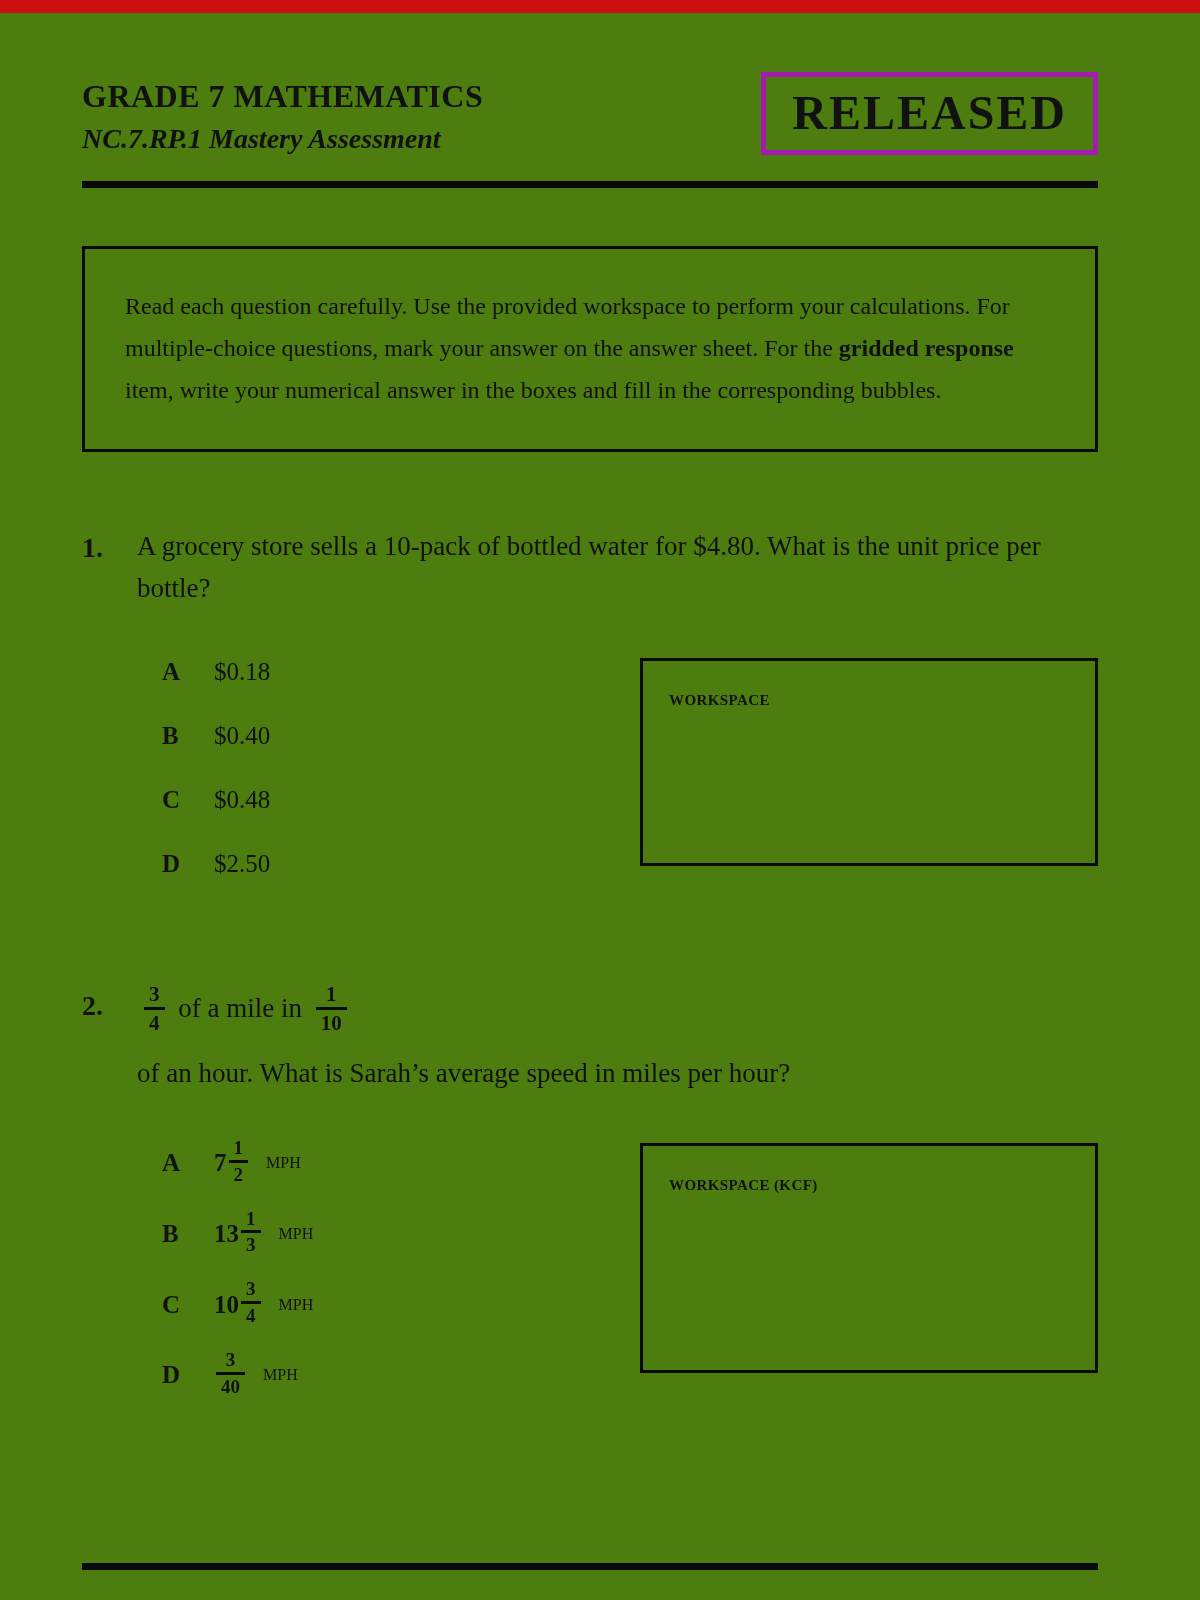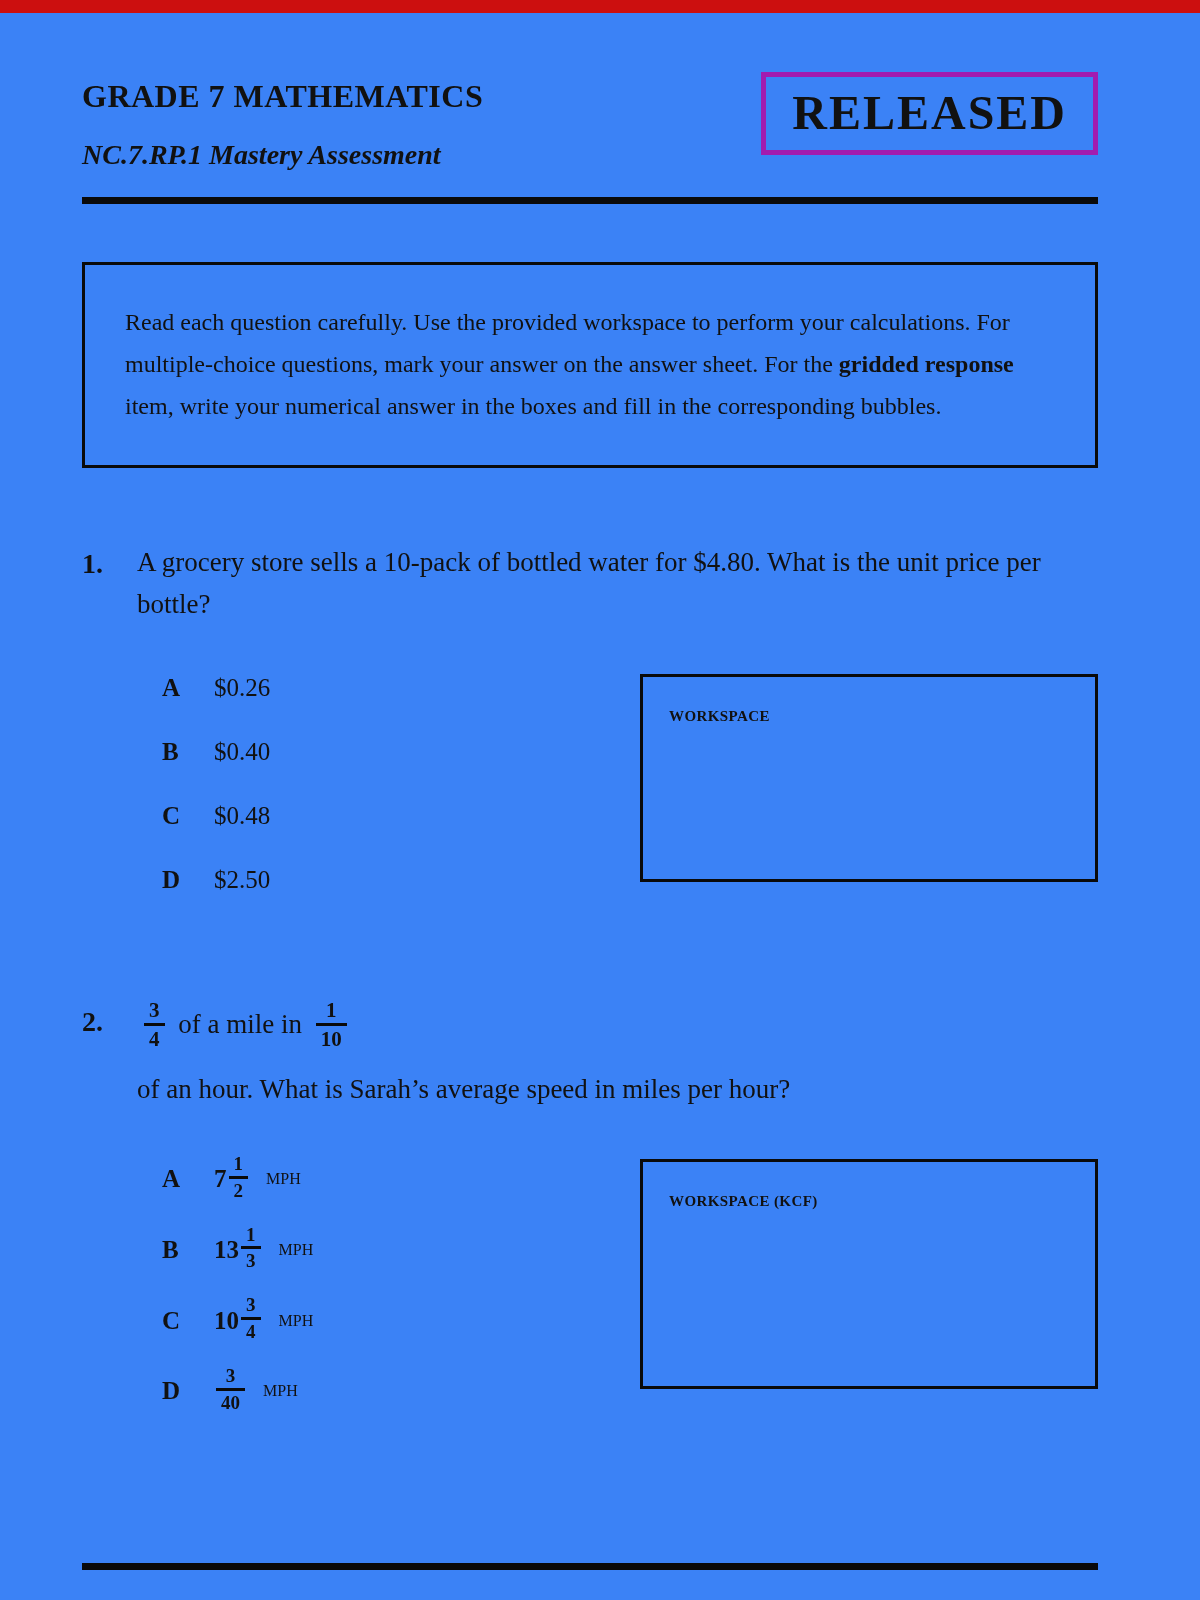--- a/index.html
+++ b/index.html
@@ -1,23 +1,23 @@
 <!DOCTYPE html>
 <html><head>
 <meta charset="utf-8">
 <style>
   * { margin:0; padding:0; box-sizing:border-box; }
   html, body { width:1200px; background:#ffffff; color:#111; font-family:"Liberation Serif", serif; }
-  .page { position:relative; width:1200px; height:1600px; overflow:hidden; background:#3b82f6; }
+  .page { position:relative; width:1200px; height:1600px; overflow:hidden; background:#4d7c0f; }
   .topbar { position:absolute; top:0; left:0; width:100%; height:13px; background:#cc0f0f; }
   .content { padding:78px 102px 0 82px; }
 
   .header { display:flex; justify-content:space-between; align-items:flex-start; }
   .header-titles h1 { font-size:32px; font-weight:bold; letter-spacing:0.5px; }
-  .subtitle { font-size:28px; font-weight:bold; font-style:italic; margin-top:24px; }
+  .subtitle { font-size:28px; font-weight:bold; font-style:italic; margin-top:8px; }
   .stamp { border:5px solid #a21caf; font-size:48px; font-weight:bold; letter-spacing:2px;
            padding:10px 26px; margin-top:-6px; line-height:1.1; }
 
   .rule { height:7px; background:#0a0a0a; margin-top:26px; }
 
   .instructions { border:3px solid #0a0a0a; margin-top:58px; padding:36px 40px 38px 40px; }
   .instructions-heading { font-size:24px; font-weight:bold; margin-bottom:18px; }
   .instructions-body { font-size:24px; line-height:1.75; max-width:950px; }
 
   .question-block { margin-top:74px; }
@@ -76,21 +76,21 @@
 
     <section class="question-block">
       <div class="question">
         <div class="qnum">1.</div>
         <div class="qtext">A grocery store sells a 10-pack of bottled water for $4.80. What is the unit price per bottle?</div>
       </div>
       <div class="answer-area">
         <div class="choices">
           <div class="choice">
             <span class="choice-letter">A</span>
-            <span class="choice-text">$0.26</span>
+            <span class="choice-text">$0.18</span>
           </div>
           <div class="choice">
             <span class="choice-letter">B</span>
             <span class="choice-text">$0.40</span>
           </div>
           <div class="choice">
             <span class="choice-letter">C</span>
             <span class="choice-text">$0.48</span>
           </div>
           <div class="choice">

